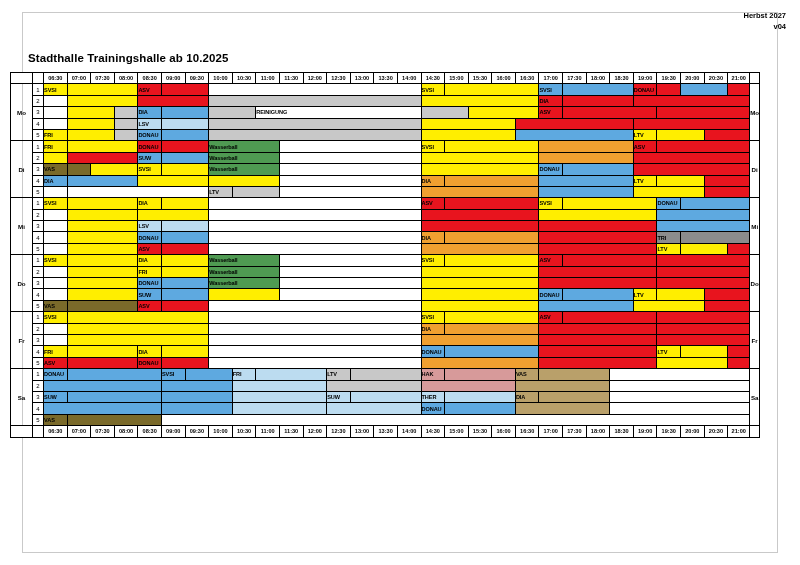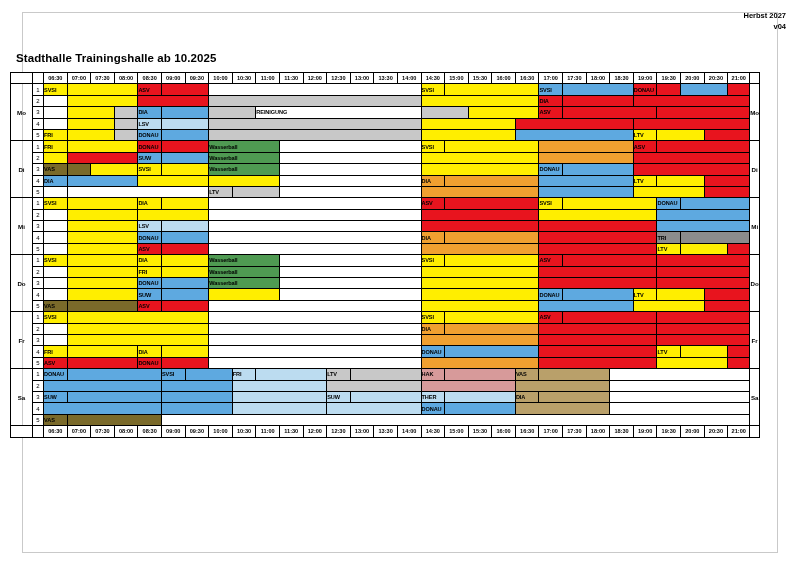--- a/index.html
+++ b/index.html
@@ -26,21 +26,21 @@
   .meta{
     position:absolute;
     right:14px; top:10px;
     text-align:right;
     font-size:7.5px;
     font-weight:bold;
     line-height:1.5;
   }
   .title{
     position:absolute;
-    left:16px; top:52px;
+    left:28px; top:52px;
     font-size:11.5px;
     font-weight:bold;
     letter-spacing:.1px;
   }
   table.grid{
     position:absolute;
     left:10px;
     top:72px;
     border-collapse:collapse;
     table-layout:fixed;

